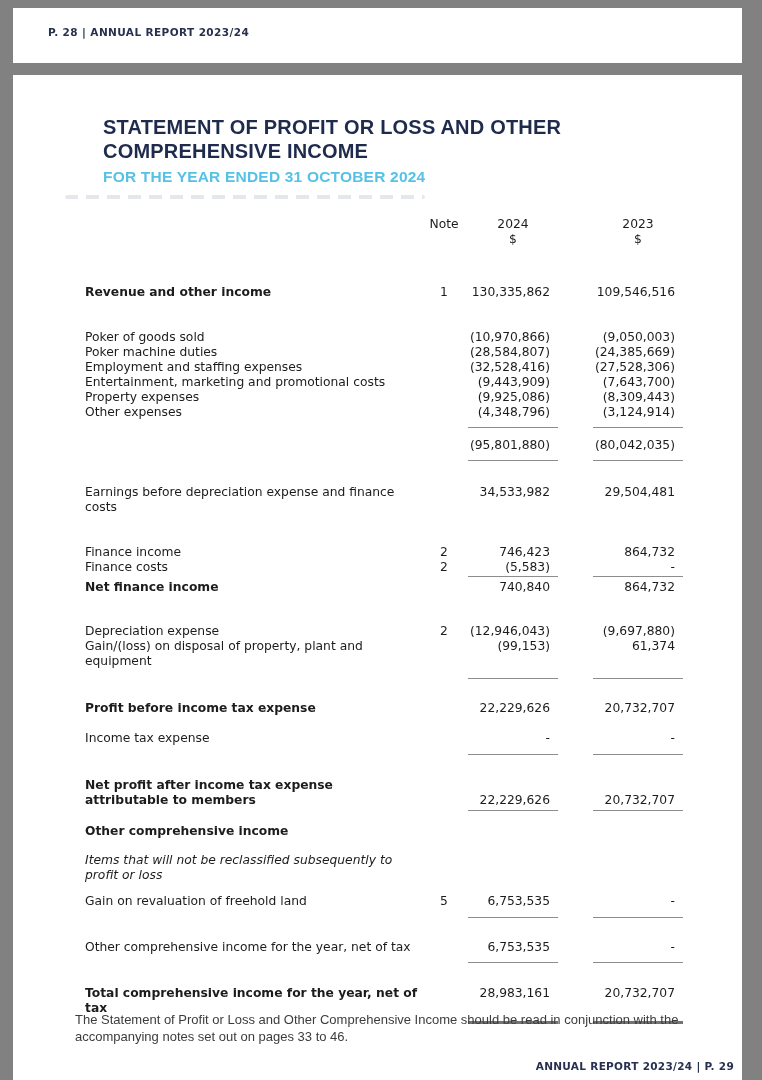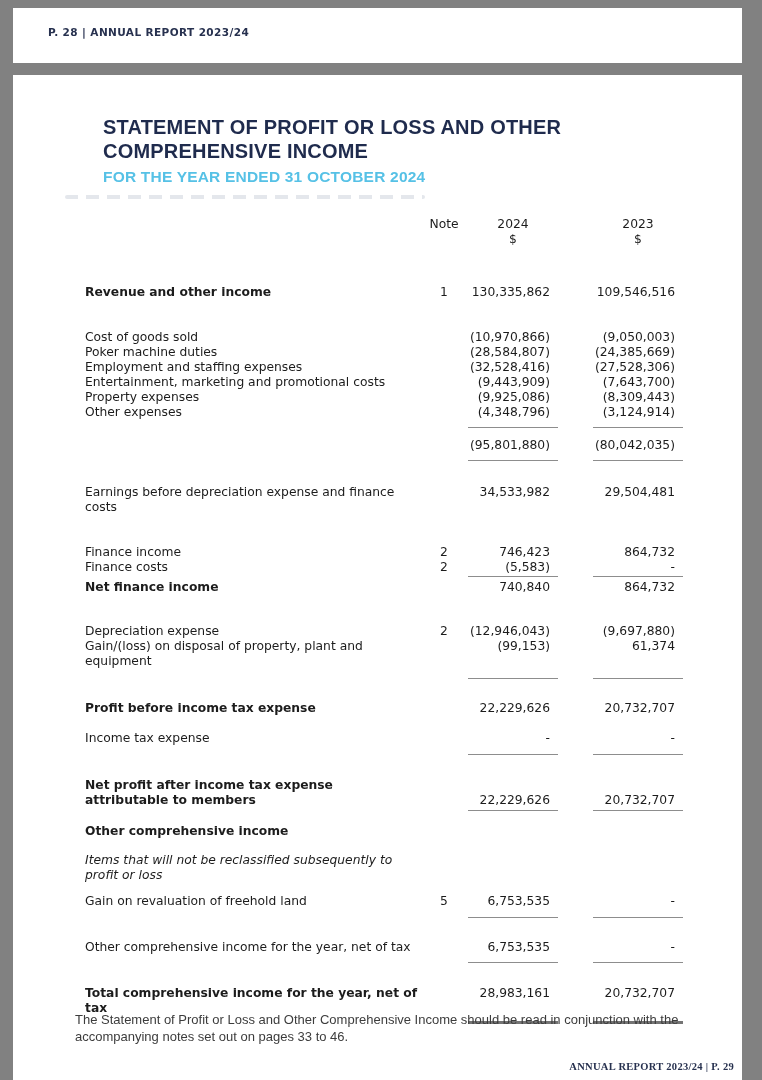--- a/index.html
+++ b/index.html
@@ -50,21 +50,21 @@
   .row.end{align-items:end;}
   
   .footnote{
     position:absolute;left:62px;top:936px;width:618px;
     font-family:"Liberation Sans","DejaVu Sans",sans-serif;
     font-size:13px;line-height:17px;color:#3c3c3c;font-weight:400;
   }
   
   .p29-footer{
     position:absolute;right:8px;bottom:8px;
-    font-size:10.5px;font-weight:bold;letter-spacing:.3px;color:#27314f;font-family:Liberation Serif, serif;
+    font-size:10.5px;font-weight:bold;letter-spacing:.3px;color:#27314f;
   }
 </style>
 </head>
 <body>
 
 <div class="sheet page28">
   <div class="p28-footer">P. 28 | ANNUAL REPORT 2023/24</div>
 </div>
 
 <div class="sheet page29">
@@ -99,21 +99,21 @@
       <div class="cb">109,546,516</div>
     </div>
 
     <div class="row" style="margin-top:15px">
       <div class="cn"></div>
         <div class="ca"></div>
         <div class="cb"></div>
     </div>
 
     <div class="row">
-      <div class="cl">Cost of goods sold</div>
+      <div class="cl">Poker of goods sold</div>
       <div class="cn"></div>
       <div class="ca">(10,970,866)</div>
       <div class="cb">(9,050,003)</div>
     </div>
     <div class="row">
       <div class="cl">Poker machine duties</div>
       <div class="cn"></div>
       <div class="ca">(28,584,807)</div>
       <div class="cb">(24,385,669)</div>
     </div>

